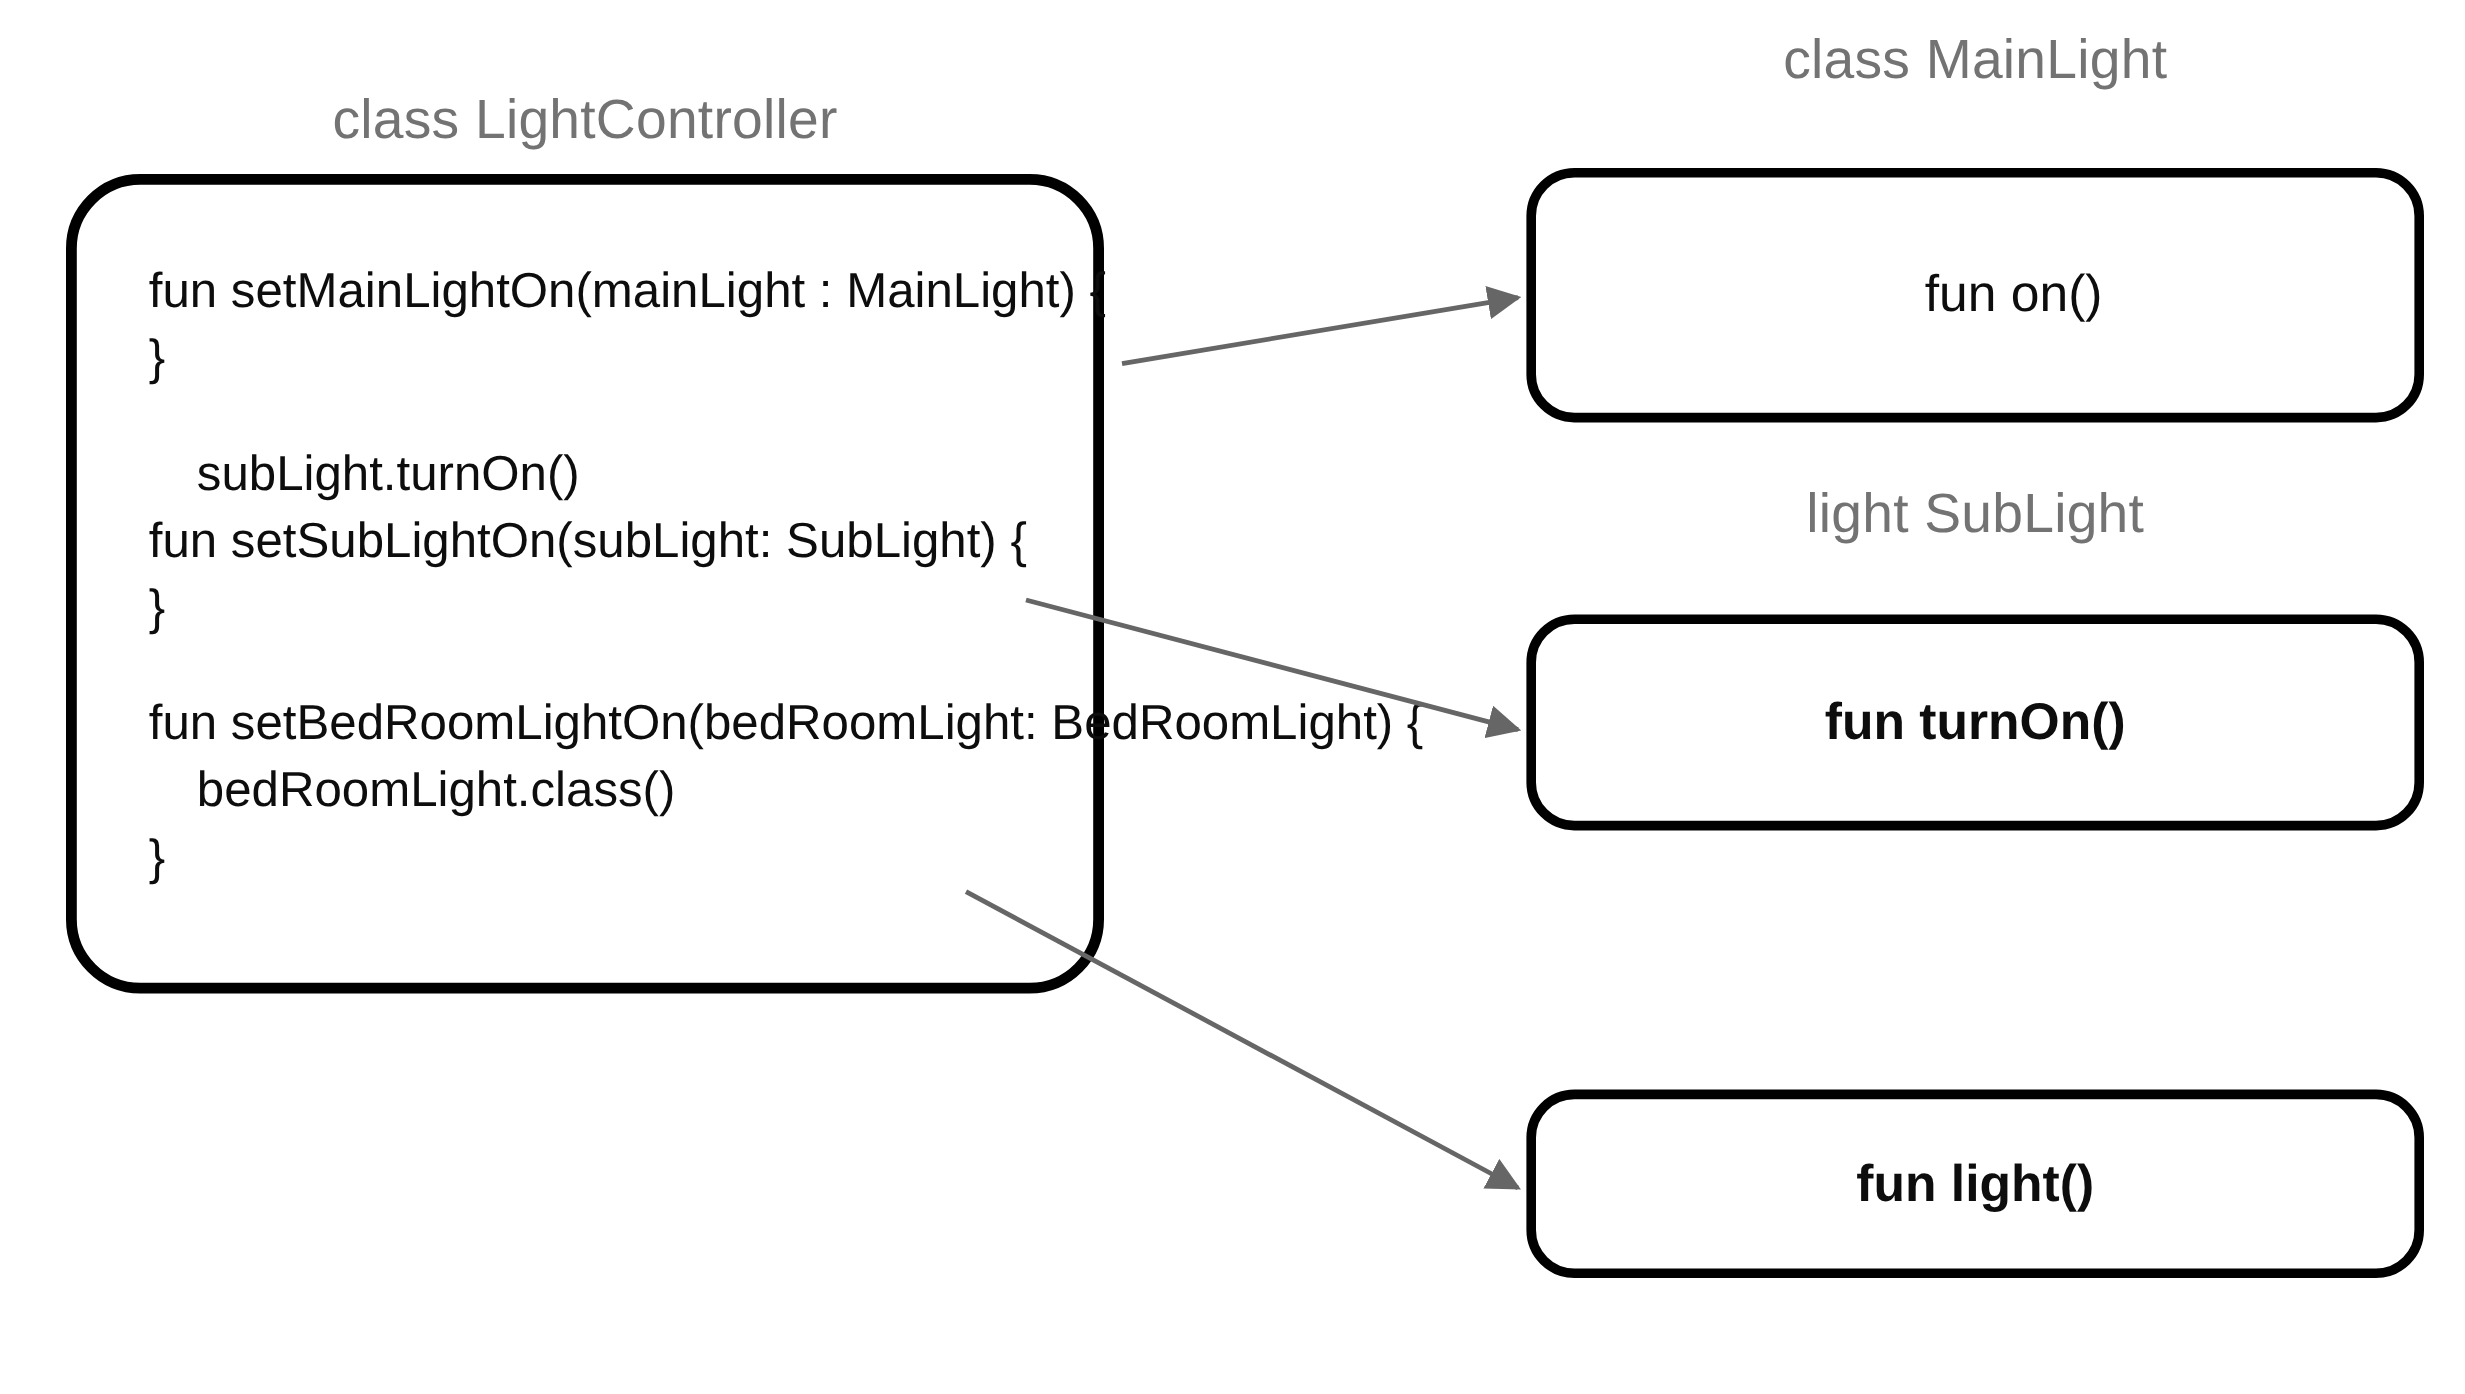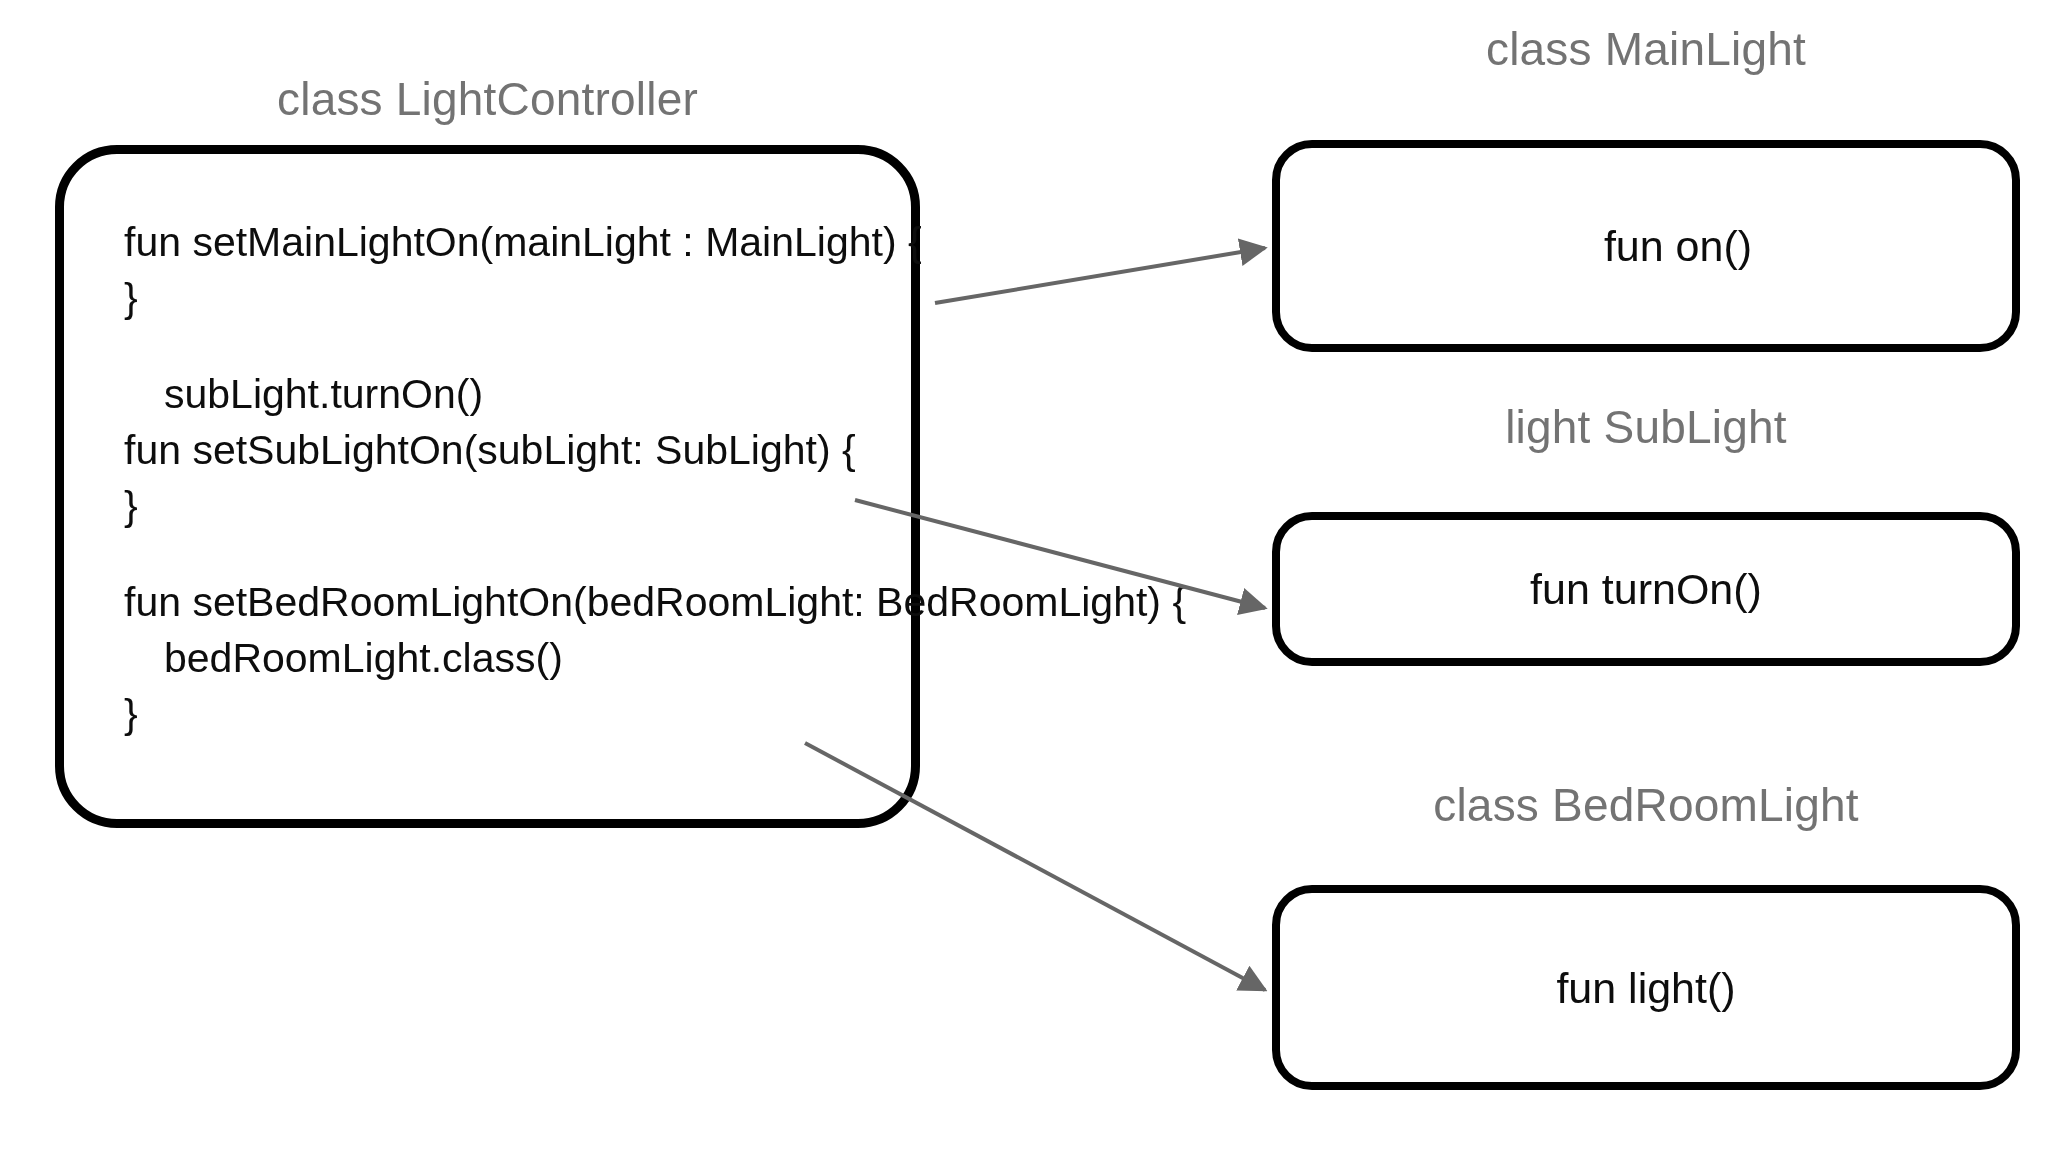--- a/index.html
+++ b/index.html
@@ -120,27 +120,26 @@
   </div>
 
   <div class="class-title centered" style="left:1272px; top:22px; width:748px;">class MainLight</div>
 
   <div class="class-box" style="left:1272px; top:140px; width:748px; height:212px;padding-left:32px;">
     <div class="member-text">fun on()</div>
   </div>
 
   <div class="class-title centered" style="left:1272px; top:400px; width:748px;">light SubLight</div>
 
-  <div class="class-box" style="left:1272px; top:512px; width:748px; height:154px;">
+  <div class="class-box" style="left:1272px; top:512px; width:748px; height:180px;font-weight:bold;">
     <div class="member-text">fun turnOn()</div>
   </div>
 
-  <div class="class-title centered" style="left:1272px; top:778px; width:748px;">class BedRoomLight</div>
 
-  <div class="class-box" style="left:1272px; top:885px; width:748px; height:205px;">
+  <div class="class-box" style="left:1272px; top:908px; width:748px; height:157px;font-weight:bold;">
     <div class="member-text">fun light()</div>
   </div>
 
   <svg id="arrow-layer" viewBox="0 0 2054 1162">
     <defs>
       <marker id="head" viewBox="0 0 10 10" refX="9" refY="5" markerWidth="7" markerHeight="7" orient="auto-start-reverse">
         <path d="M 0 0 L 10 5 L 0 10 z" fill="#666666"></path>
       </marker>
     </defs>
 

